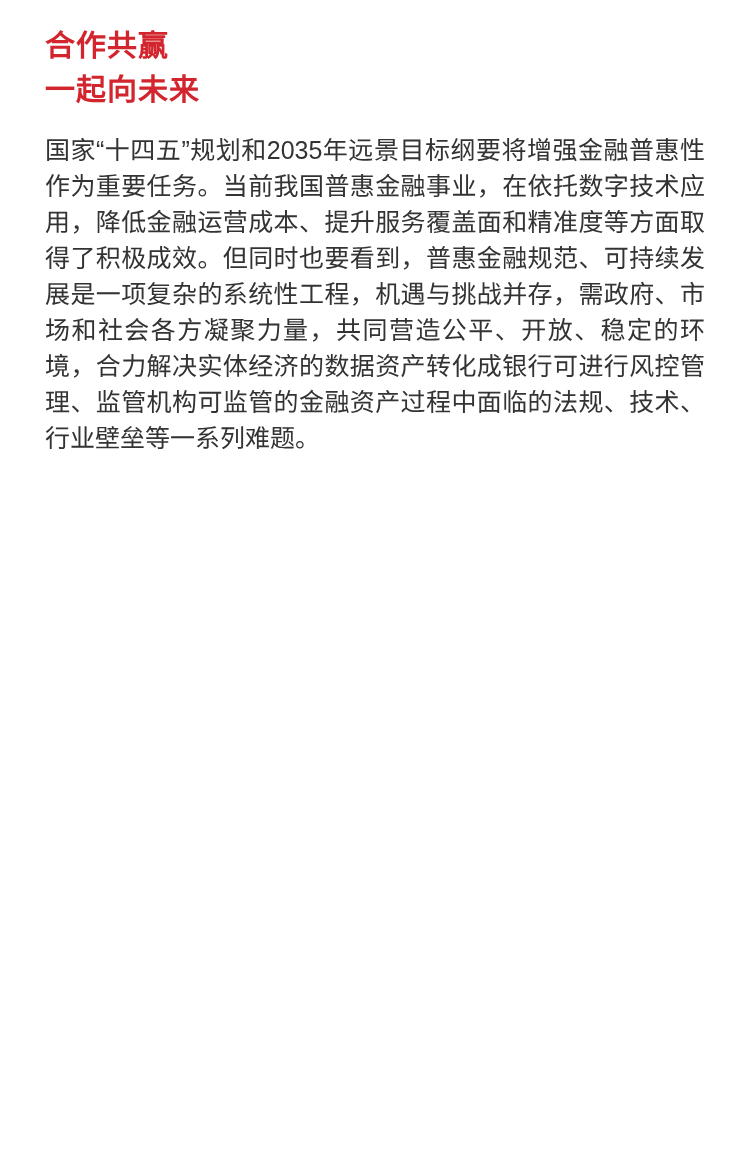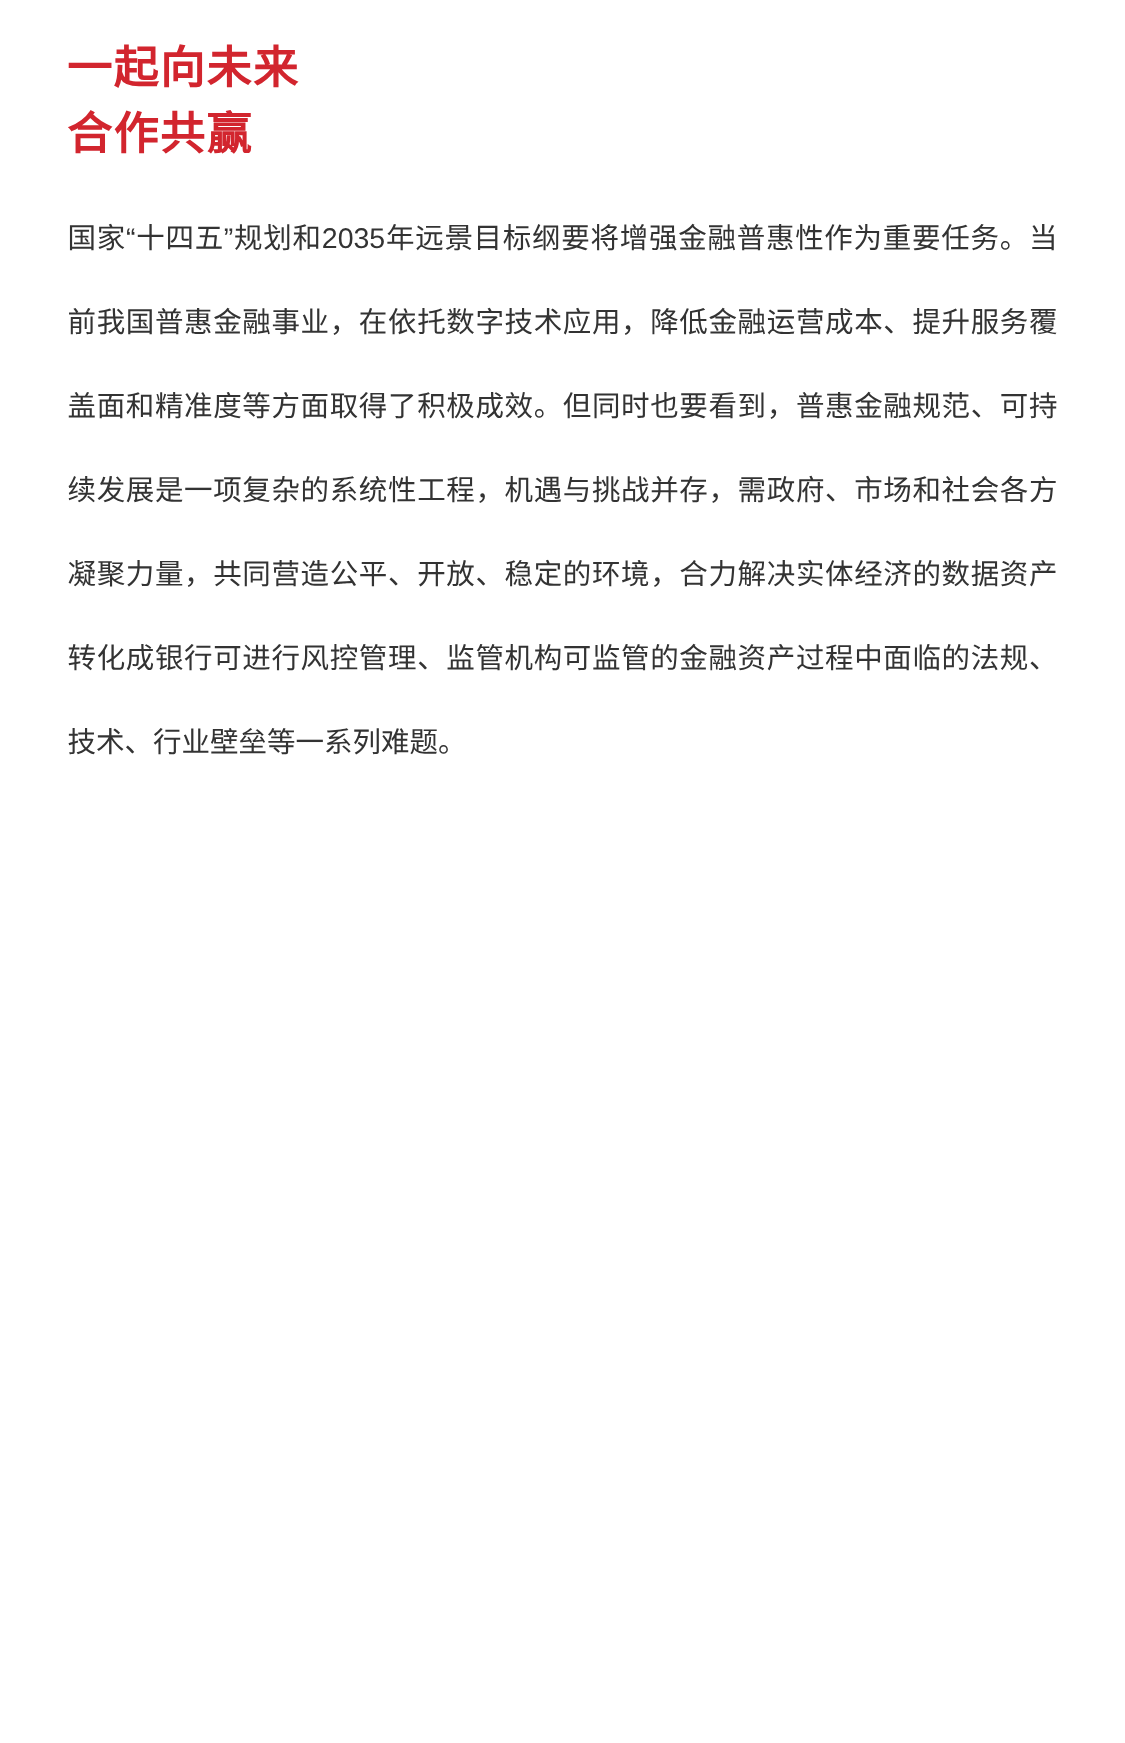--- a/index.html
+++ b/index.html
@@ -26,22 +26,22 @@
     line-height: 44px;
     letter-spacing: 1px;
     margin: 0 0 20px 0;
     color: #d2252e; 
   }
   .heading .heading-line {
     display: block;
   }
   .body-copy {
     width: 660px;
-    font-size: 19px;
-    line-height: 56px;
+    font-size: 25px;
+    line-height: 36px;
     color: #333333;
     font-weight: 500;
     text-align: justify;
     text-justify: inter-ideograph;
     margin: 0;
     word-break: break-all;
   }
   .para-1 {
     margin-top: 12px;
   }
@@ -52,20 +52,20 @@
     font-weight: 800;
     color: #222222;
   }
 </style>
 </head>
 <body style="background: rgb(255, 255, 255);">
 
 <div class="page">
 
   <h1 class="heading" style="color: rgb(210, 37, 46);">
+    <span class="heading-line">合作共赢</span>
     <span class="heading-line">一起向未来</span>
-    <span class="heading-line">合作共赢</span>
   </h1>
 
   <p class="body-copy para-1">国家“十四五”规划和2035年远景目标纲要将增强金融普惠性作为重要任务。当前我国普惠金融事业，在依托数字技术应用，降低金融运营成本、提升服务覆盖面和精准度等方面取得了积极成效。但同时也要看到，普惠金融规范、可持续发展是一项复杂的系统性工程，机遇与挑战并存，需政府、市场和社会各方凝聚力量，共同营造公平、开放、稳定的环境，合力解决实体经济的数据资产转化成银行可进行风控管理、监管机构可监管的金融资产过程中面临的法规、技术、行业壁垒等一系列难题。</p>
 
 
 </div>
 
 </body></html>

